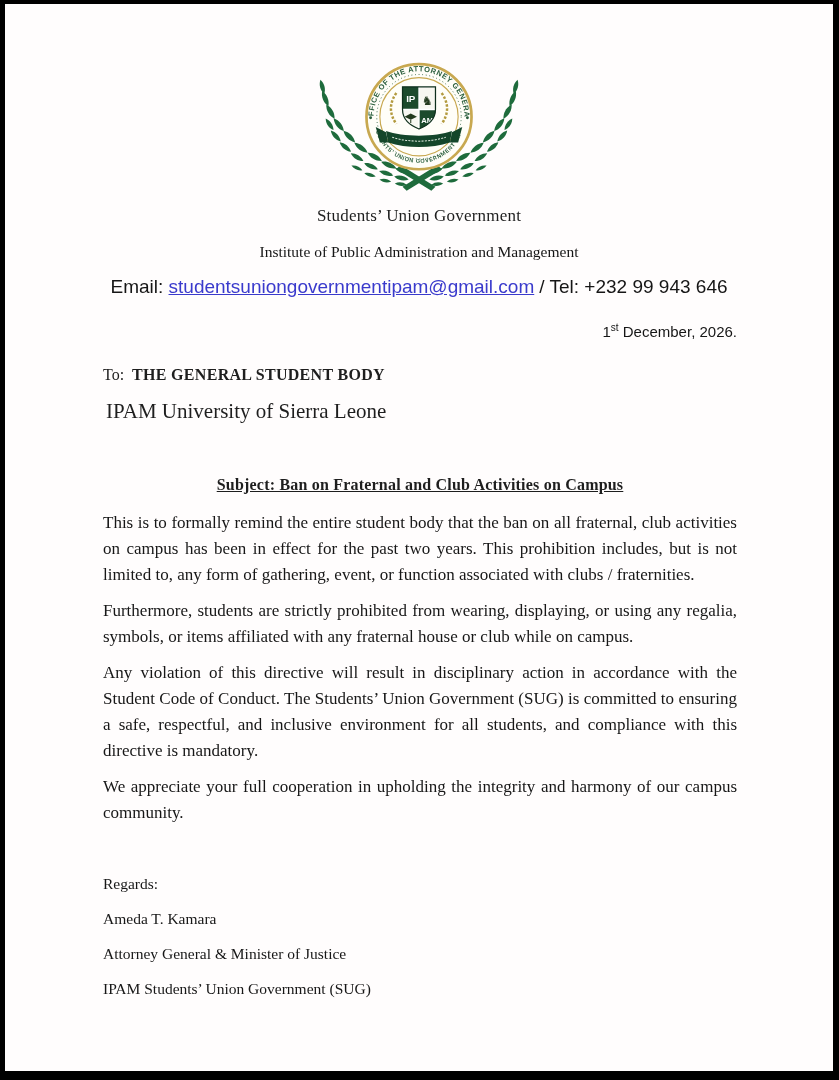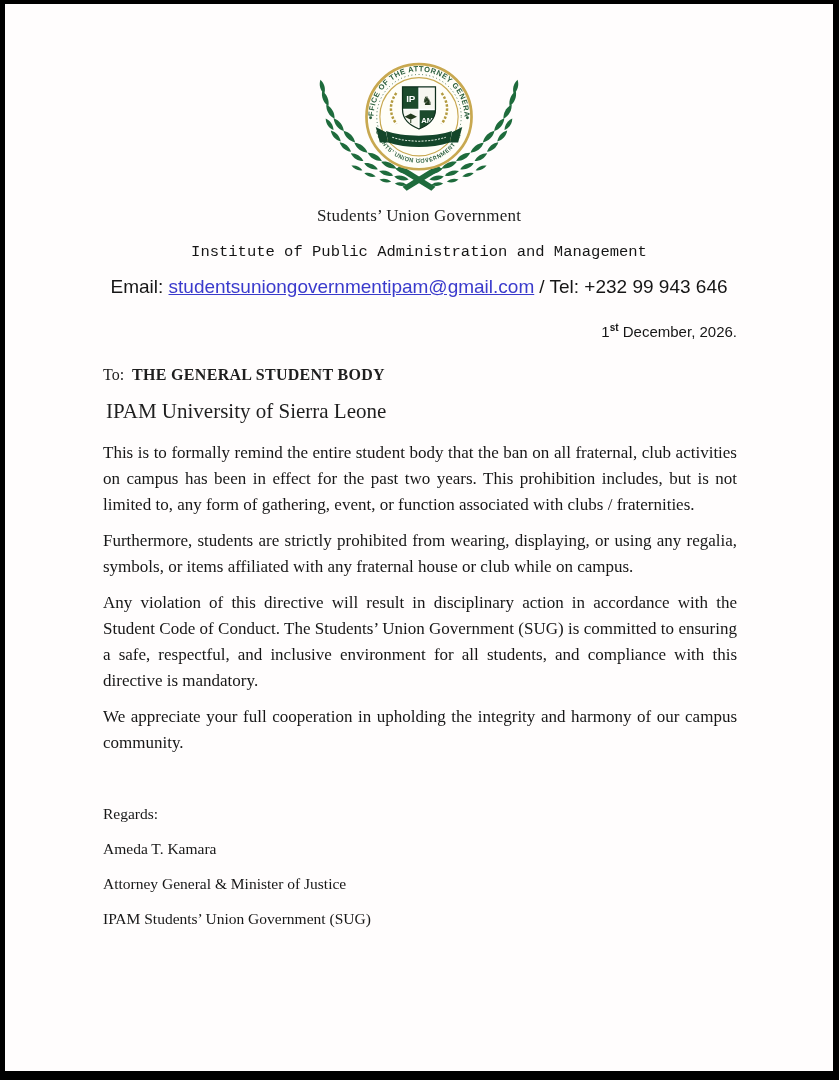--- a/index.html
+++ b/index.html
@@ -7,26 +7,26 @@
   body { background:#000; position:relative; font-family:"Liberation Serif", serif; }
   .page {
     position:absolute; inset:4px 6px 9px 5px;
     background:#fffdfd; color:#1e1e1e; overflow:hidden;
   }
   .content { padding:0 96px 0 98px; }
   .header { text-align:center; }
   .crest { margin-top:56px; width:206px; height:134px; display:inline-block; }
   .crest text { font-family:"Liberation Sans", sans-serif; }
   .org1 { font-size:17px; margin-top:8px; letter-spacing:.2px; }
-  .org2 { font-family:Liberation Mono, monospace; font-size:15.5px; margin-top:17px; color:#161616; }
+  .org2 { font-family:Liberation Serif, serif; font-size:15.5px; margin-top:17px; color:#161616; }
   .contact { font-family:"Liberation Sans", sans-serif; font-size:19px; margin-top:15px; color:#161616; }
   .contact .email-link { color:#3a3acc; text-decoration:underline; cursor:pointer; }
   .contact .sep { margin:0 5px; }
   .date-line { font-family:"Liberation Sans", sans-serif; font-size:15px; text-align:right; margin-top:24px; color:#161616; }
-  .date-line sup { font-size:10px;font-weight:bold; }
+  .date-line sup { font-size:10px; }
   .to-line { font-size:16px; margin-top:26px; }
   .to-line .to-name { font-weight:bold; margin-left:8px; letter-spacing:.3px; }
   .addr2 { font-size:21px; margin-top:15px; padding-left:3px; }
   .subject-line { text-align:center; font-weight:bold; font-size:16px; margin-top:52px; }
   .subject-line span { text-decoration:underline; letter-spacing:.2px; }
   .body-block { margin-top:16px; }
   .body-block p { font-size:17px; line-height:26px; text-align:justify; margin-bottom:10px; color:#171717; }
   .signature { margin-top:40px; }
   .signature > div { font-size:15.5px; line-height:35px; color:#171717; }
 </style>
@@ -119,20 +119,21 @@
       <a class="email-link">studentsuniongovernmentipam@gmail.com</a><span class="sep">/</span><span>Tel: +232 99 943 646</span>
     </div>
   </div>
 
   <div class="content">
     <div class="date-line"><span>1</span><sup>st</sup><span> December, 2026.</span></div>
 
     <div class="to-line"><span>To:</span><span class="to-name">THE GENERAL STUDENT BODY</span></div>
     <div class="addr2">IPAM University of Sierra Leone</div>
 
+    <div class="subject-line"><span>Subject: Ban on Fraternal and Club Activities on Campus</span></div>
 
     <div class="body-block">
       <p>This is to formally remind the entire student body that the ban on all fraternal, club activities on campus has been in effect for the past two years. This prohibition includes, but is not limited to, any form of gathering, event, or function associated with clubs / fraternities.</p>
       <p>Furthermore, students are strictly prohibited from wearing, displaying, or using any regalia, symbols, or items affiliated with any fraternal house or club while on campus.</p>
       <p>Any violation of this directive will result in disciplinary action in accordance with the Student Code of Conduct. The Students’ Union Government (SUG) is committed to ensuring a safe, respectful, and inclusive environment for all students, and compliance with this directive is mandatory.</p>
       <p>We appreciate your full cooperation in upholding the integrity and harmony of our campus community.</p>
     </div>
 
     <div class="signature">
       <div>Regards:</div>

